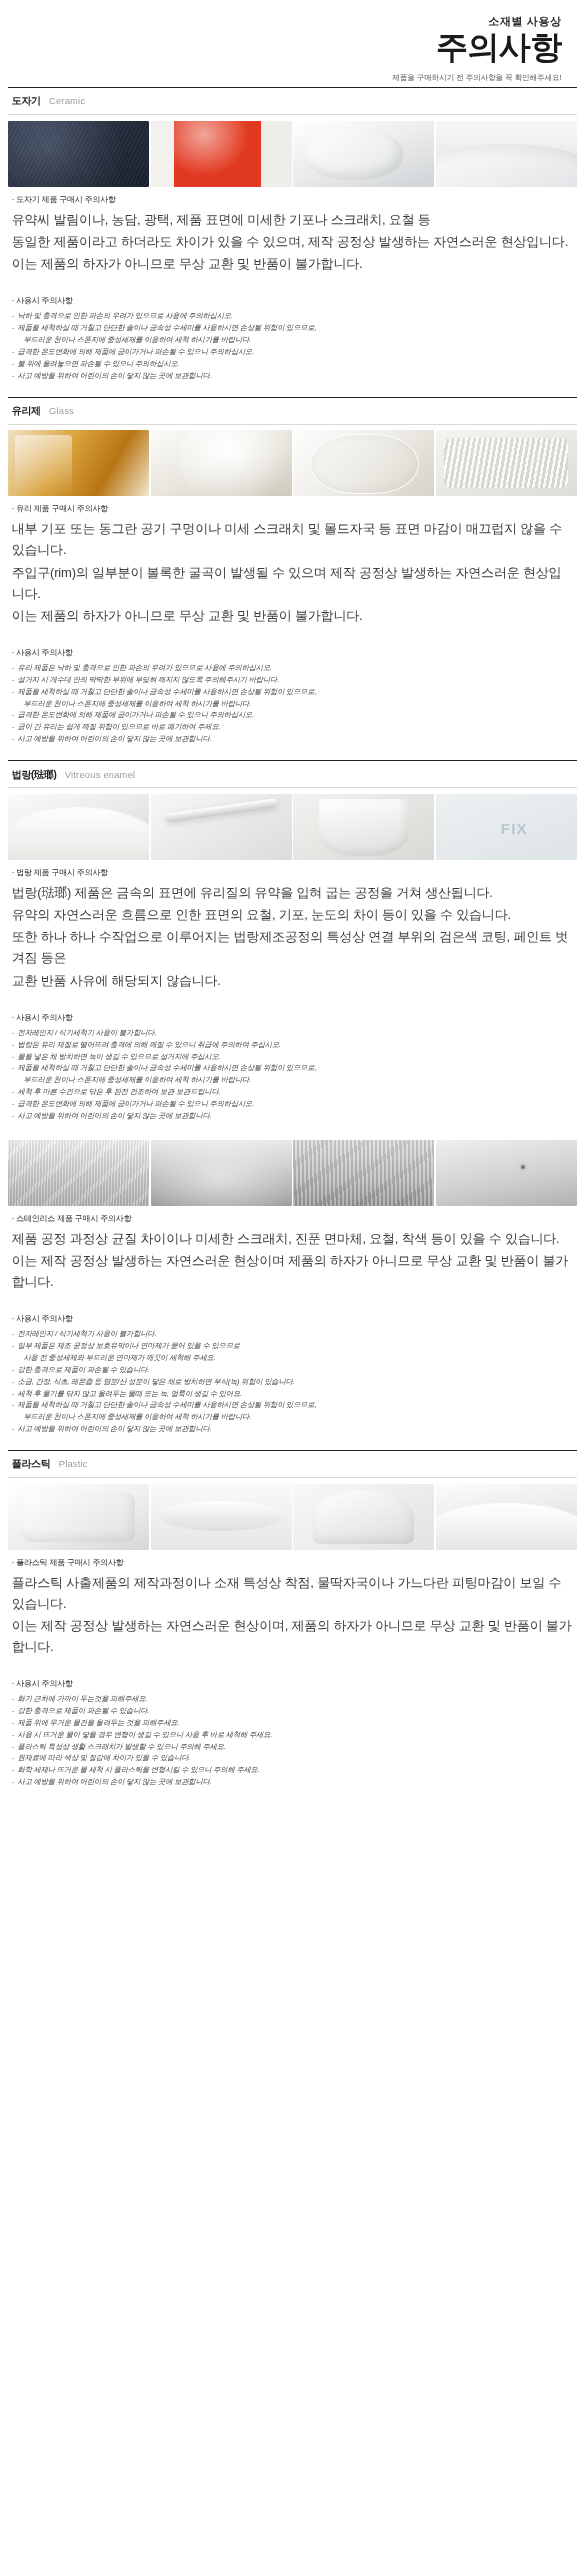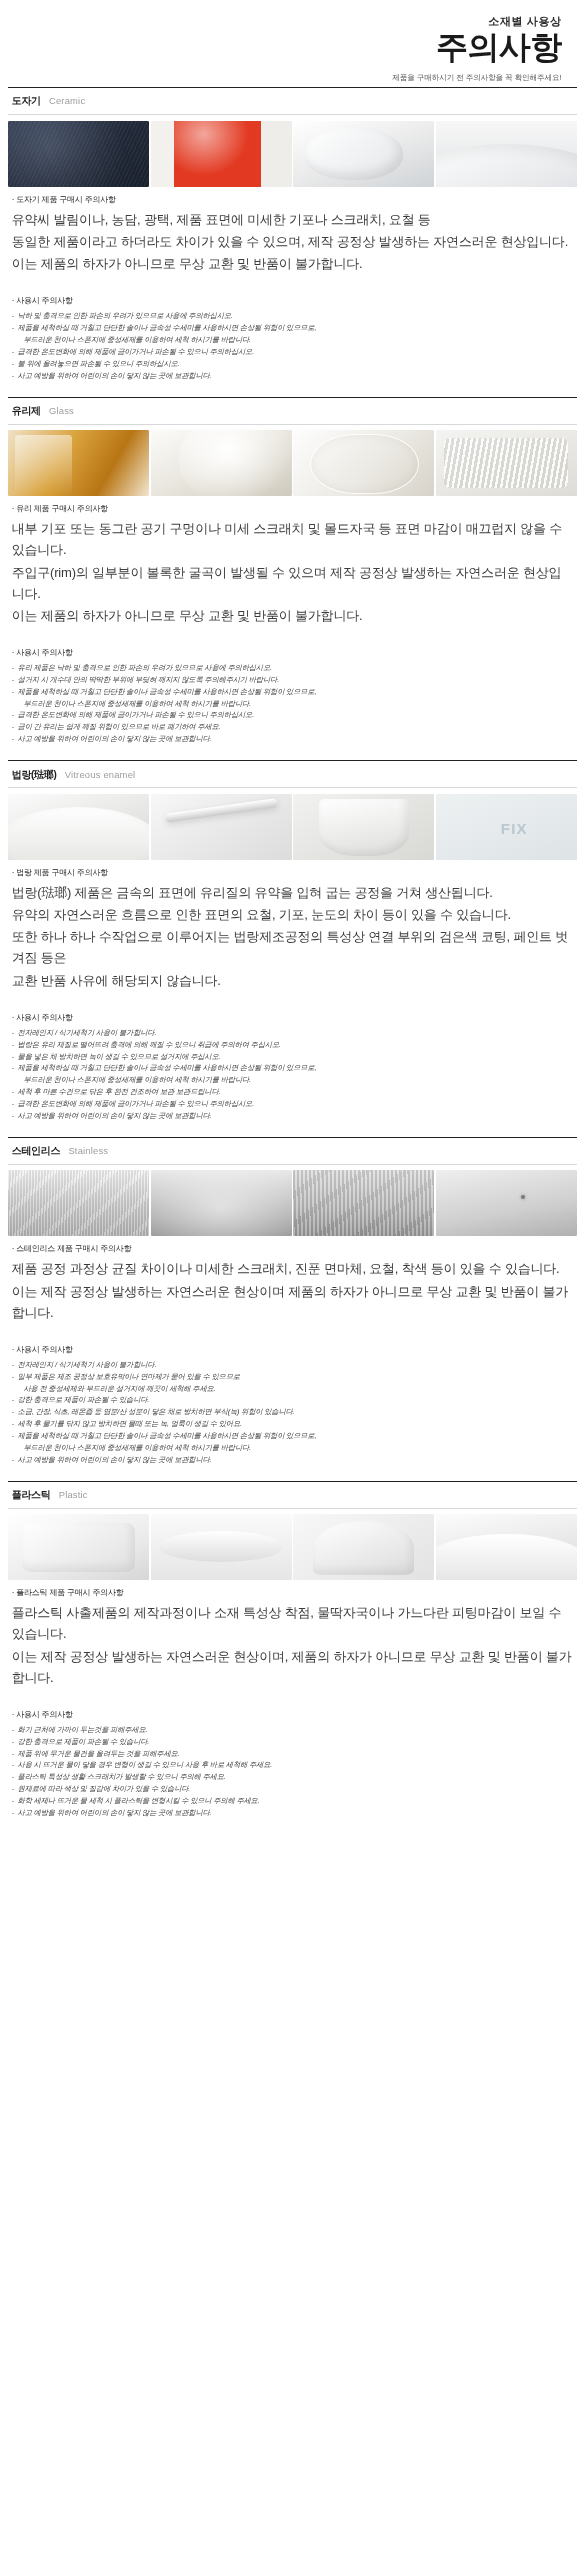--- a/index.html
+++ b/index.html
@@ -304,45 +304,41 @@
         <li class="cont">부드러운 천이나 스폰지에 중성세제를 이용하여 세척 하시기를 바랍니다.</li>
         <li>세척 후 마른 수건으로 닦은 후 완전 건조하여 보관 보관드립니다.</li>
         <li>급격한 온도변화에 의해 제품에 금이가거나 파손될 수 있으니 주의하십시오.</li>
         <li>사고 예방을 위하여 어린이의 손이 닿지 않는 곳에 보관합니다.</li>
       </ul>
     </div>
     <div class="spacer-lg"></div>
   </div>
 
   <div class="section">
-    <div class="sec-head">
-      <span class="sec-title-ko">스테인리스</span>
-      <span class="sec-title-en">Stainless</span>
-    </div>
     <div class="photos">
       <div class="photo ph-s1"></div>
       <div class="photo ph-s2"></div>
       <div class="photo ph-s3"></div>
       <div class="photo ph-s4"></div>
     </div>
     <div class="block">
       <div class="block-title">· 스테인리스 제품 구매시 주의사항</div>
       <p class="para">제품 공정 과정상 균질 차이이나 미세한 스크래치, 진푼 면마체, 요철, 착색 등이 있을 수 있습니다.</p>
       <p class="para">이는 제작 공정상 발생하는 자연스러운 현상이며 제품의 하자가 아니므로 무상 교환 및 반품이 불가합니다.</p>
     </div>
     <div class="spacer-lg"></div>
     <div class="block">
       <div class="block-title">· 사용시 주의사항</div>
       <ul class="bullets">
         <li>전자레인지 / 식기세척기 사용이 불가합니다.</li>
         <li>일부 제품은 제조 공정상 보호유막이나 연마제가 묻어 있을 수 있으므로</li>
-        <li class="cont">사용 전 중성세제와 부드러운 설거지에 깨끗이 세척해 주세요.</li>
+        <li class="cont">사용 전 중성세제와 부드러운 연마제가 깨끗이 세척해 주세요.</li>
         <li>강한 충격으로 제품이 파손될 수 있습니다.</li>
         <li>소금, 간장, 식초, 레몬즙 등 염분/산 성분이 닿은 채로 방치하면 부식(녹) 위험이 있습니다.</li>
-        <li>세척 후 물기를 닦지 않고 방치하면 물때 또는 녹, 얼룩이 생길 수 있어요.</li>
+        <li>세척 후 물기를 닦지 않고 올려두는 물때 또는 녹, 얼룩이 생길 수 있어요.</li>
         <li>제품을 세척하실 때 거칠고 단단한 솔이나 금속성 수세미를 사용하시면 손상될 위험이 있으므로,</li>
         <li class="cont">부드러운 천이나 스폰지에 중성세제를 이용하여 세척 하시기를 바랍니다.</li>
         <li>사고 예방을 위하여 어린이의 손이 닿지 않는 곳에 보관합니다.</li>
       </ul>
     </div>
     <div class="spacer-lg"></div>
   </div>
 
   <div class="section">
     <div class="sec-head">

